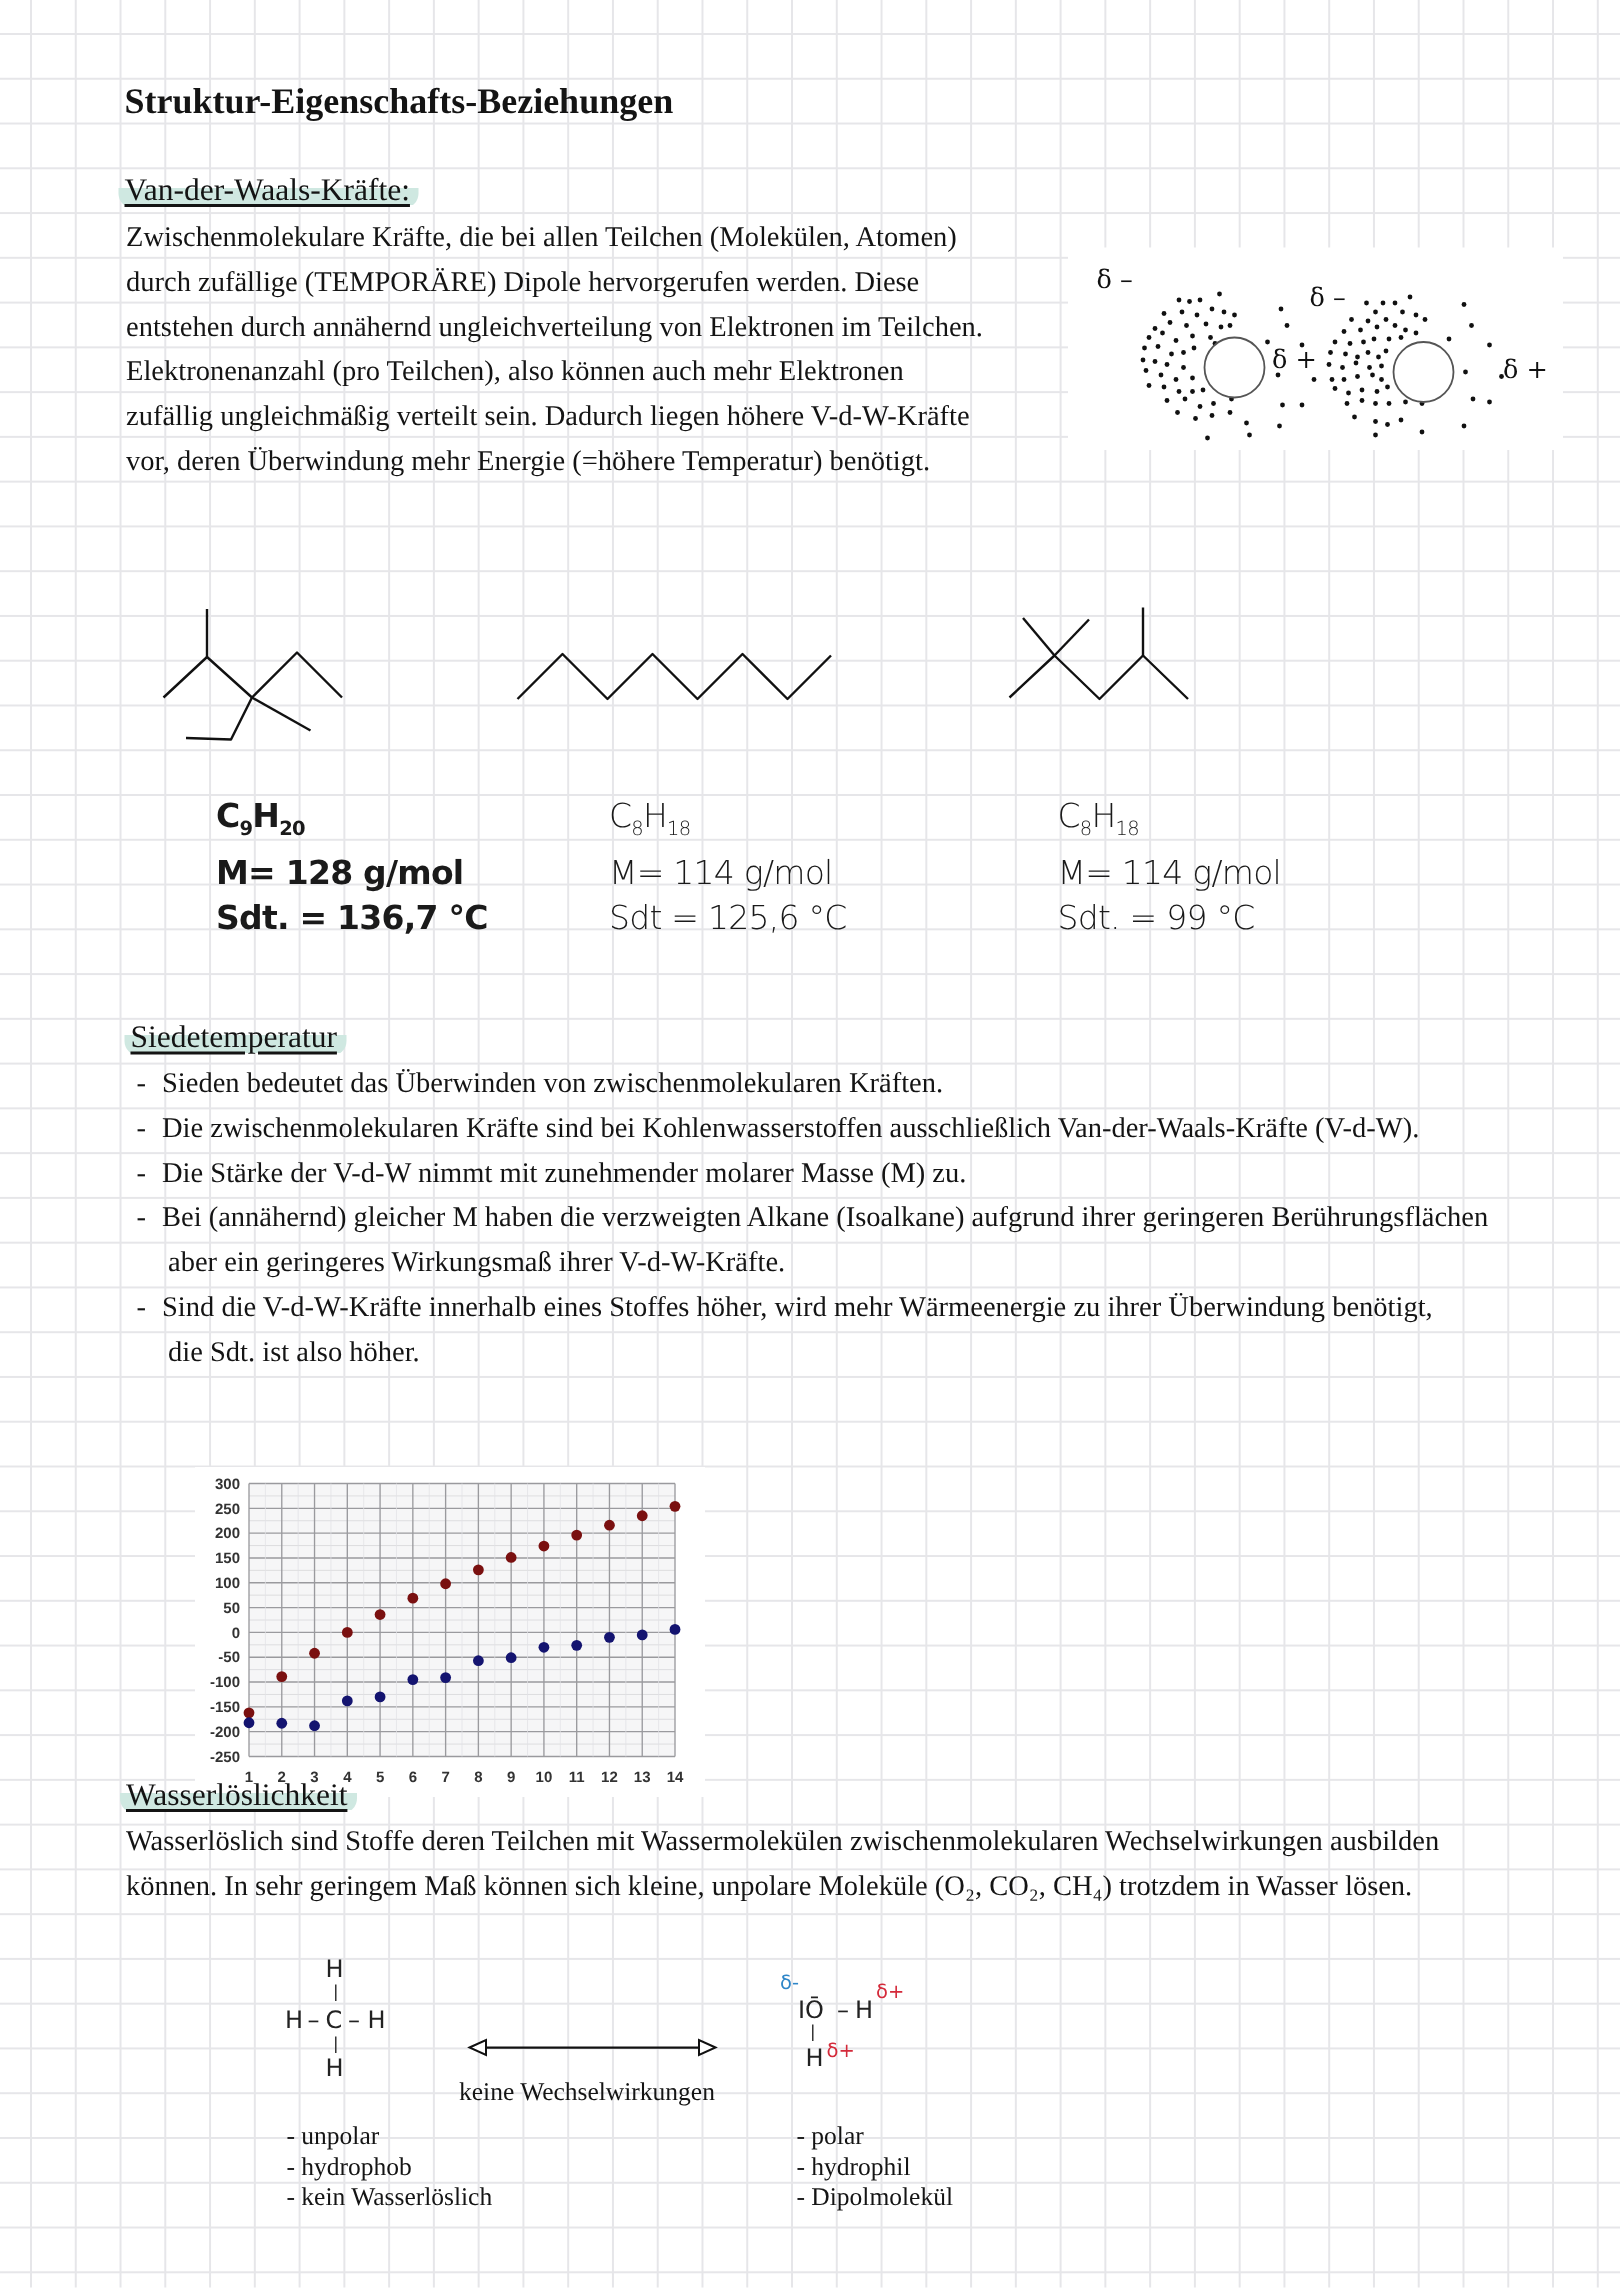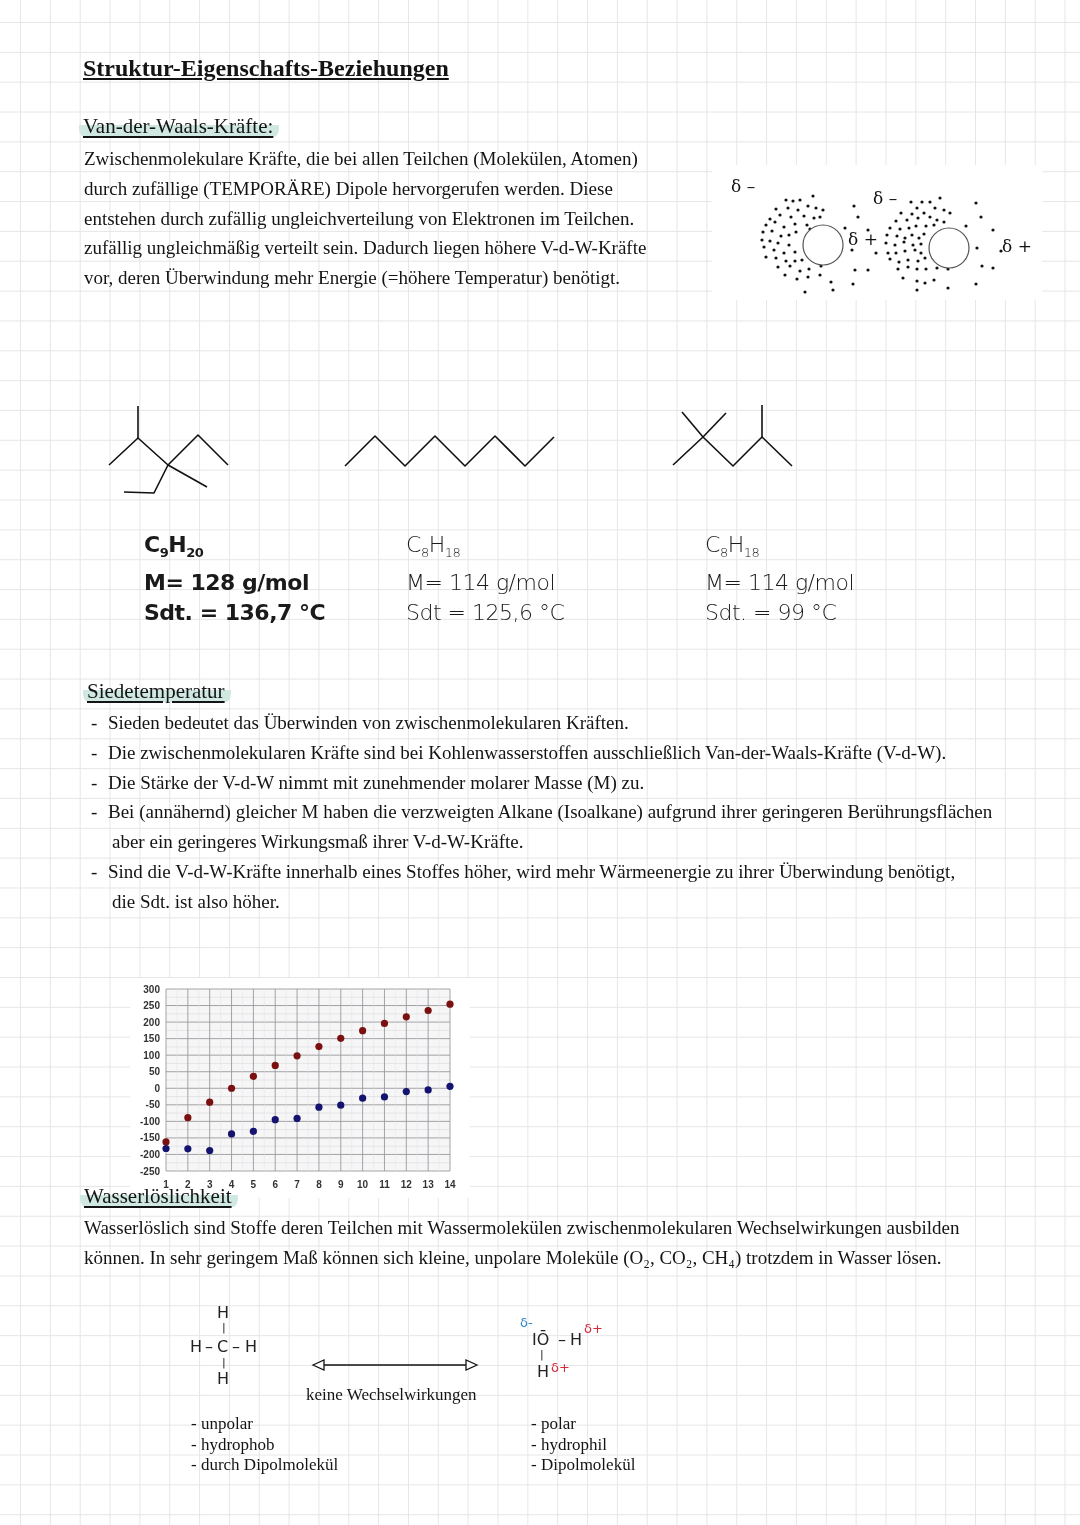--- a/index.html
+++ b/index.html
@@ -8,21 +8,21 @@
       background-color: #ffffff;
       background-image:
         linear-gradient(to right, #e6e6e9 1px, transparent 1px),
         linear-gradient(to bottom, #e6e6e9 1px, transparent 1px);
       background-size: 29.85px 29.85px;
       background-position: 20px 22px;
       font-family: "Liberation Serif", serif;
       color: #141414;
     }
     .abs { position: absolute; }
-    .title { left: 83px; top: 55px; font-size: 24px; font-weight: bold; white-space: nowrap; text-decoration: underline; }
+    .title { left: 83px; top: 55px; font-size: 24px; font-weight: bold; white-space: nowrap; }
     .heading {
       font-size: 21px; text-decoration: underline; text-decoration-thickness: 2px;
       text-underline-offset: 3px; white-space: nowrap; padding: 0 6px 0 4px; margin-left: -4px;
       background: linear-gradient(to bottom, transparent 45%, #cfe8e1 45%, #cfe8e1 92%, transparent 92%);
       border-radius: 10px;
     }
     .para { font-size: 19px; line-height: 29.8px; white-space: nowrap; }
     .bullets { font-size: 19px; line-height: 29.8px; white-space: nowrap; }
     .bullets div { position: relative; padding-left: 24px; }
     .bullets div .dash { position: absolute; left: 7px; }
@@ -36,21 +36,22 @@
   </style>
 </head>
 <body>
 
 <div class="abs title">Struktur-Eigenschafts-Beziehungen</div>
 
 <div class="abs heading" style="left:83px; top:114px;">Van-der-Waals-Kräfte:</div>
 <div class="abs para" style="left:84px; top:144px;">
   <div>Zwischenmolekulare Kräfte, die bei allen Teilchen (Molekülen, Atomen)</div>
   <div>durch zufällige (TEMPORÄRE) Dipole hervorgerufen werden. Diese</div>
-  <div>entstehen durch zufällig ungleichverteilung von Elektronen im Teilchen.</div>
+  <div>entstehen durch annähernd ungleichverteilung von Elektronen im Teilchen.</div>
+  <div>Elektronenanzahl (pro Teilchen), also können auch mehr Elektronen</div>
   <div>zufällig ungleichmäßig verteilt sein. Dadurch liegen höhere V-d-W-Kräfte</div>
   <div>vor, deren Überwindung mehr Energie (=höhere Temperatur) benötigt.</div>
 </div>
 
 <div class="abs" style="left:712px; top:165px; width:330px; height:135px; background:#fff;">
   <svg width="330" height="135" viewBox="0 0 330 135">
     <g fill="#111" id="dots1">
       <circle cx="74" cy="35" r="1.6"></circle>
         <circle cx="81" cy="36" r="1.6"></circle>
         <circle cx="88" cy="35" r="1.6"></circle>
@@ -375,19 +376,19 @@
   <span class="abs" style="left:52px; top:12px;">H</span>
   <span class="abs" style="left:66px; top:3px; font-size:13px; color:#d42a3a;">δ+</span>
   <span class="abs" style="left:22px; top:30px; font-size:11px;">|</span>
   <span class="abs" style="left:19px; top:44px;">H</span>
   <span class="abs" style="left:33px; top:42px; font-size:13px; color:#d42a3a;">δ+</span>
 </div>
 
 <div class="abs props" style="left:191px; top:1414px;">
   <div>- unpolar</div>
   <div>- hydrophob</div>
-  <div>- durch Dipolmolekül</div>
+  <div>- kein Wasserlöslich</div>
 </div>
 <div class="abs props" style="left:531px; top:1414px;">
   <div>- polar</div>
   <div>- hydrophil</div>
   <div>- Dipolmolekül</div>
 </div>
 
 </body></html>

